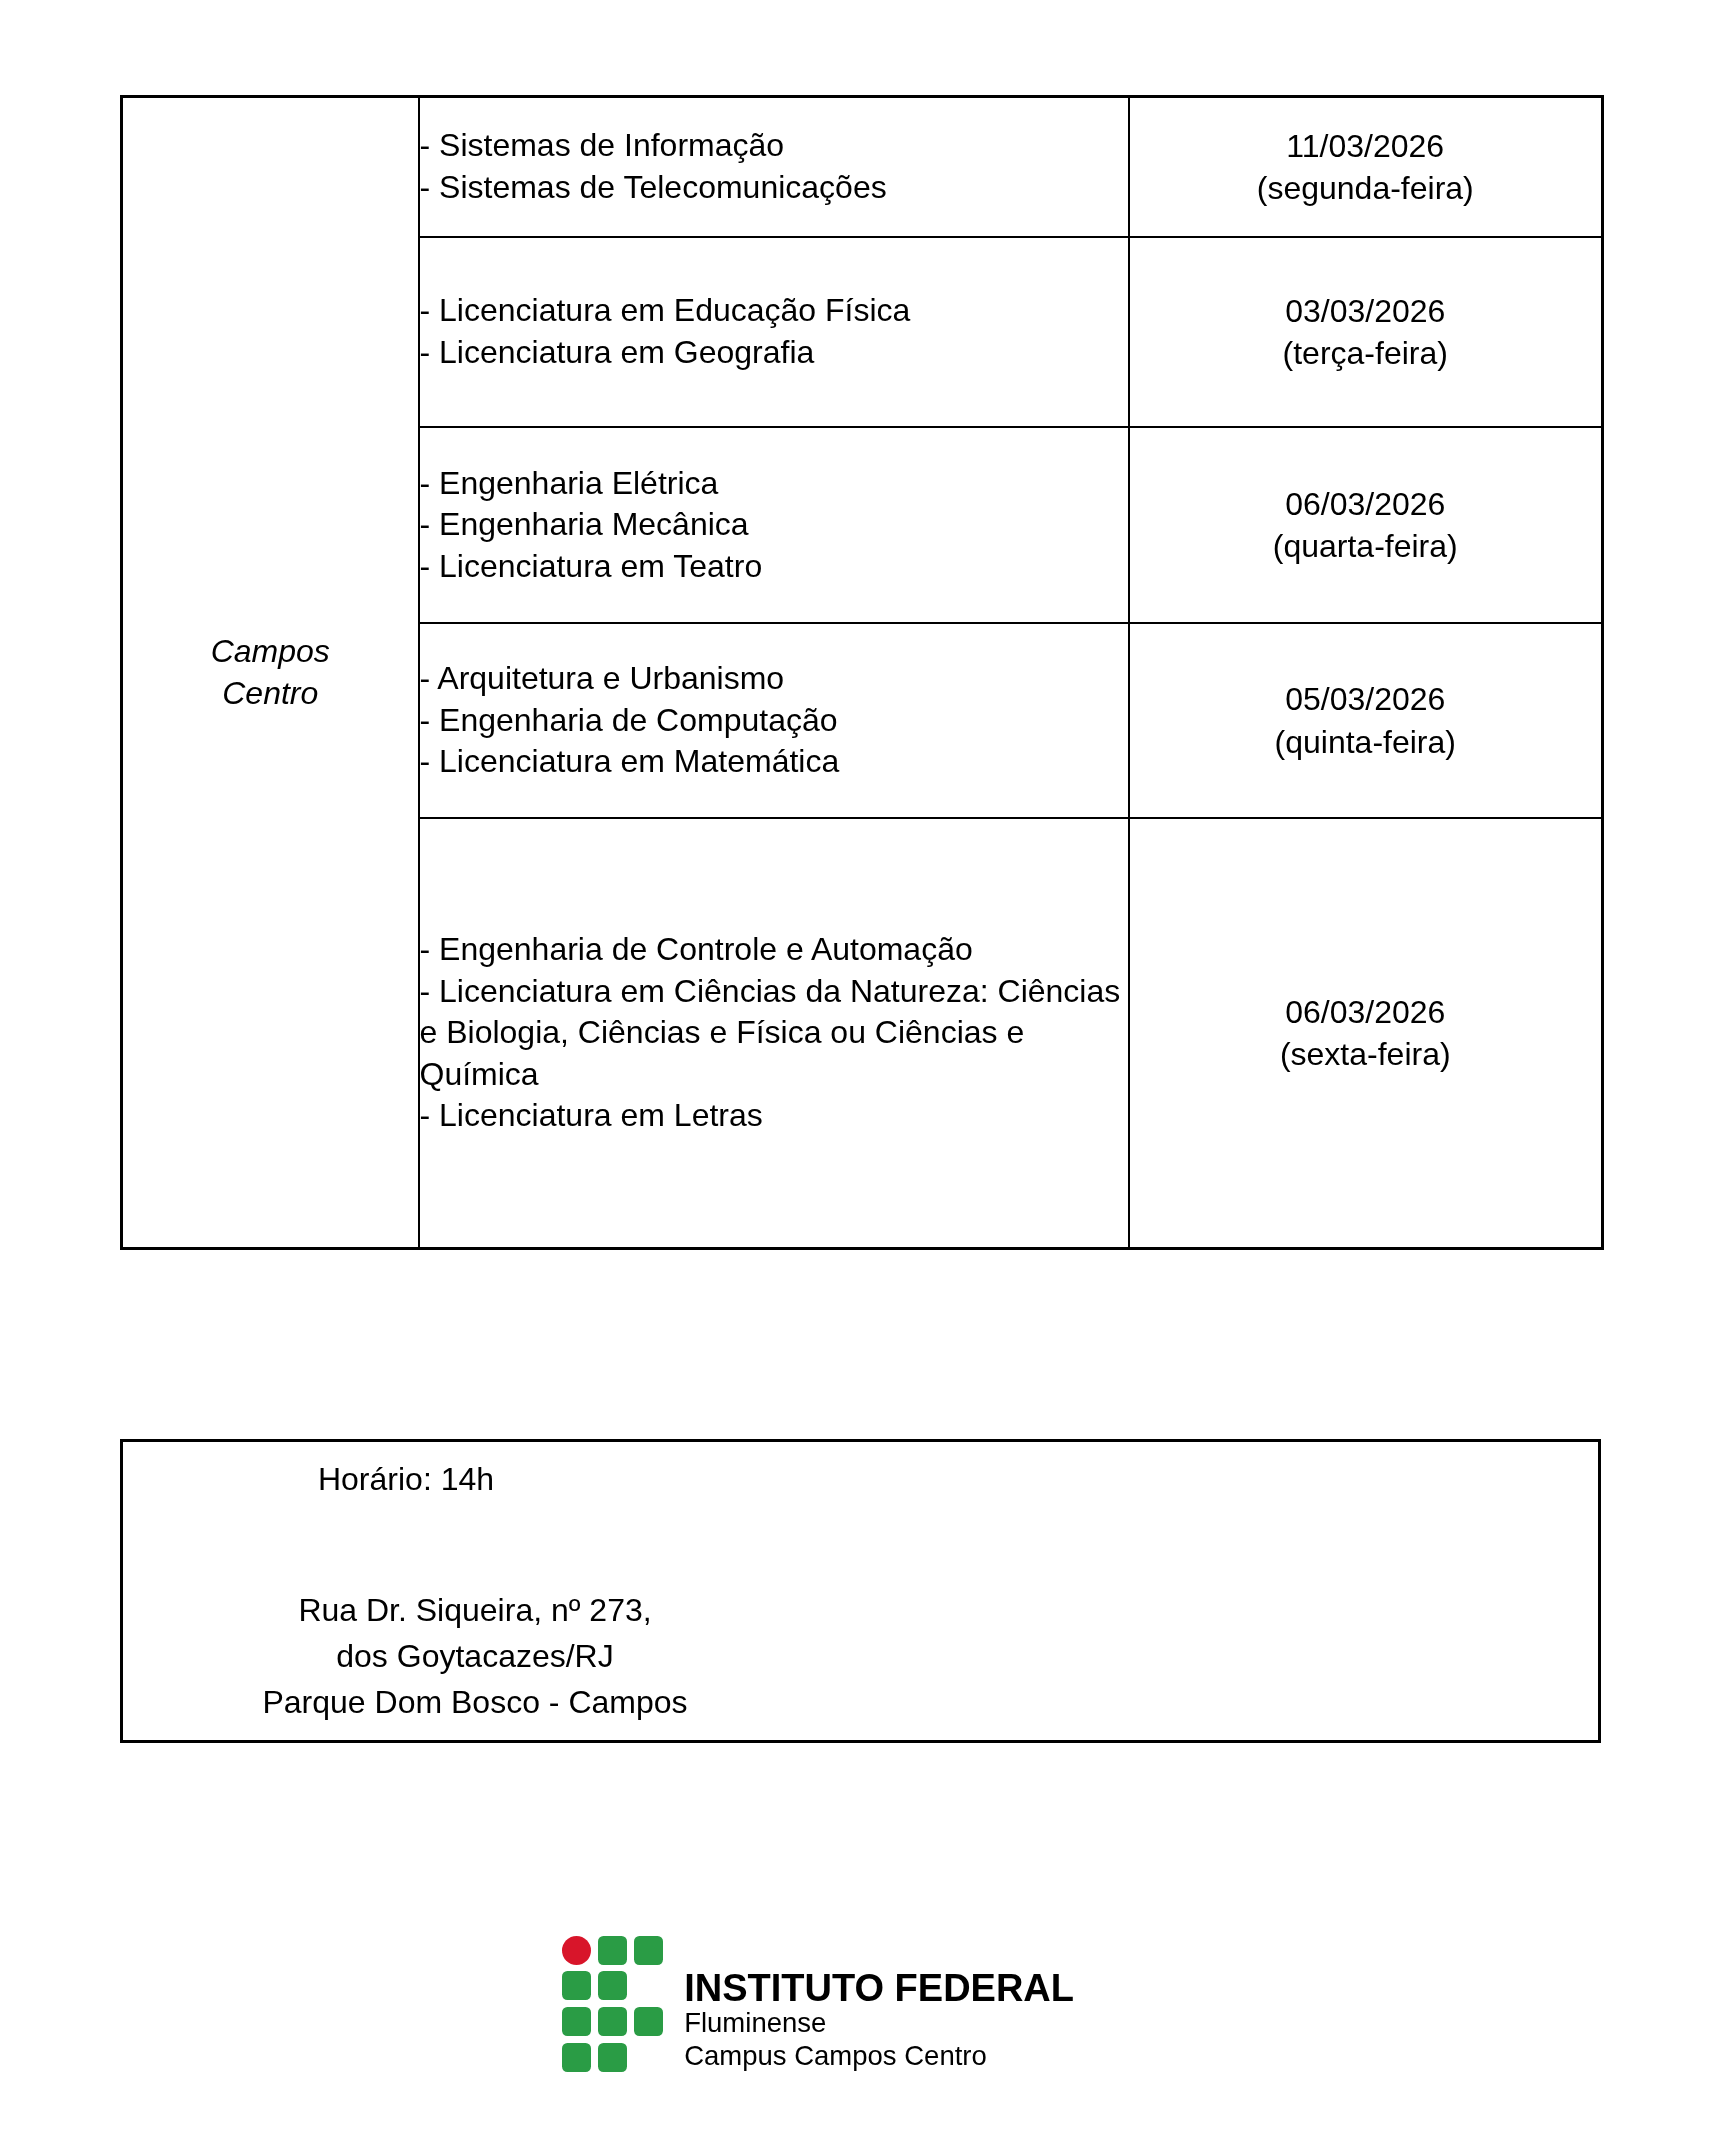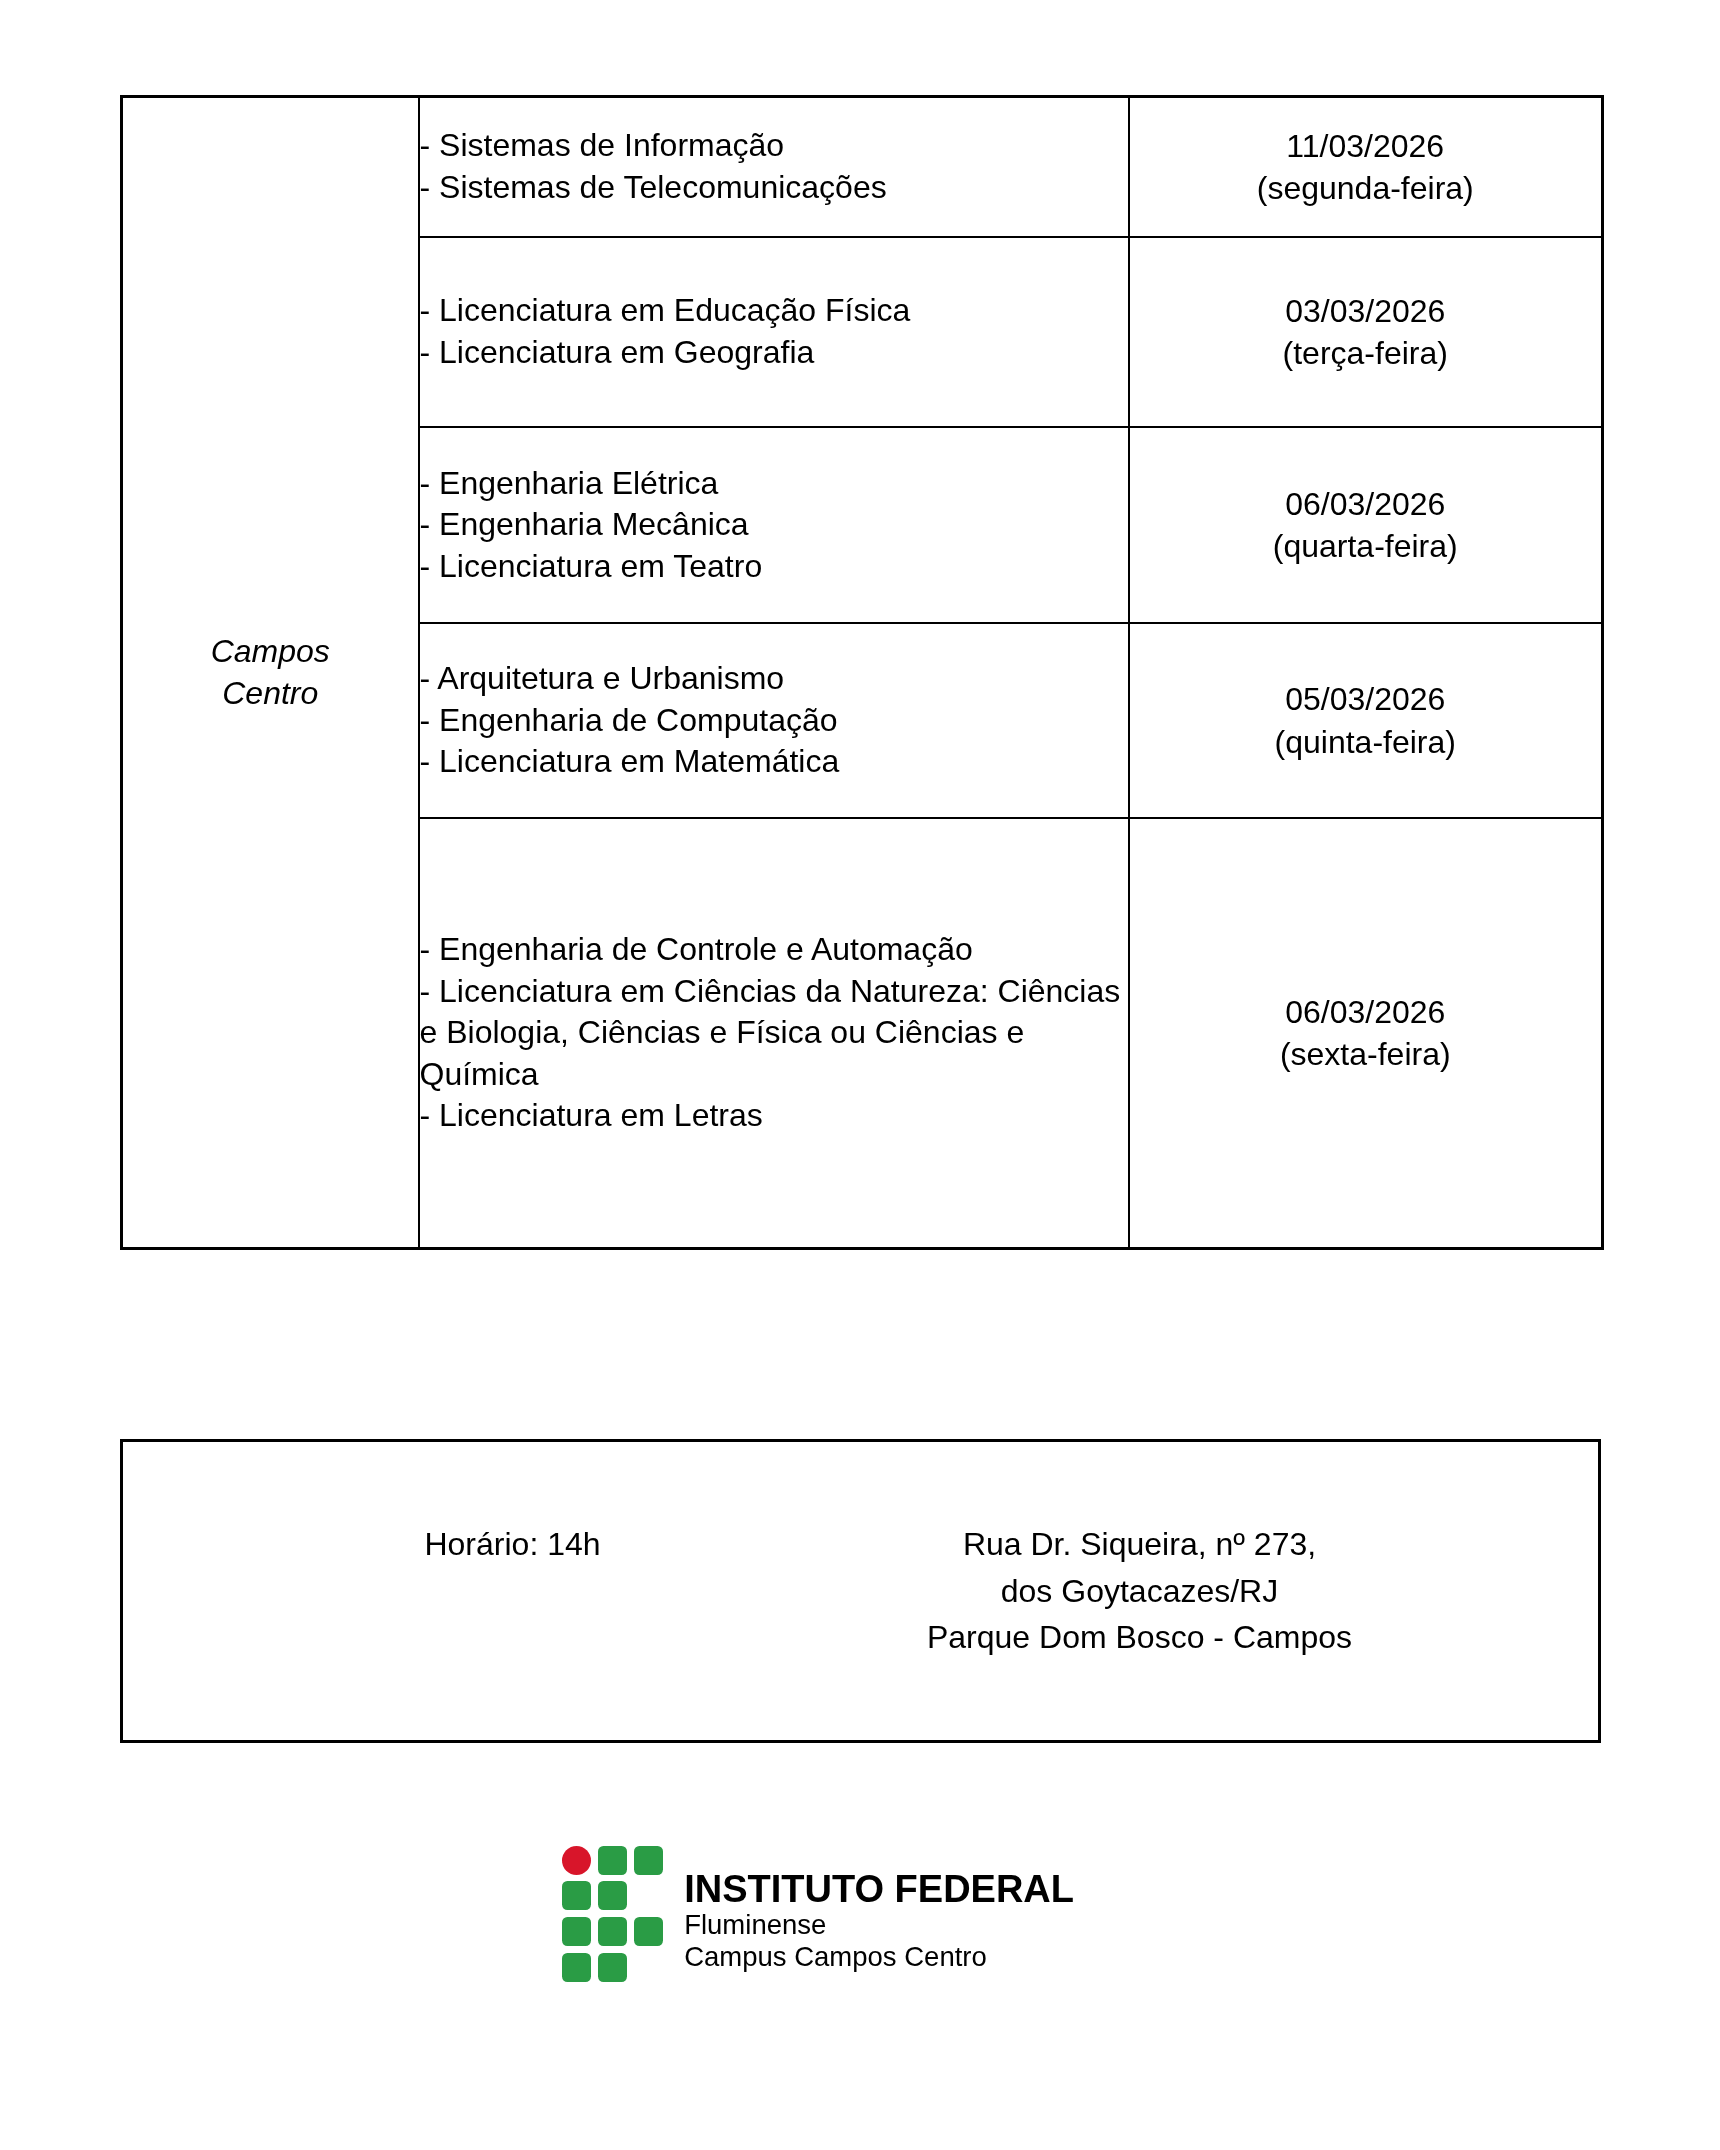--- a/index.html
+++ b/index.html
@@ -90,42 +90,43 @@
     justify-content: center;
   }
   .info-inner {
     display: flex;
     gap: 84px;
     align-items: flex-start;
     justify-content: center;
     width: 100%;
     padding: 0 46px;
     box-sizing: border-box;
+    flex-direction: column;
   }
   .info-col {
     font-size: 32px;
     line-height: 1.45;
   }
   .info-col-left {
     width: 474px;
     text-align: center;
   }
   .info-col-right {
     width: 612px;
     text-align: center;
   }
   .info-col p { margin: 0; }
 
   
   .logo {
     position: absolute;
     left: 562px;
-    top: 1844px;
+    top: 1934px;
     display: flex;
-    align-items: center;
+    align-items: flex-end;
   }
   .logo-mark {
     display: grid;
     grid-template-columns: repeat(3, 29px);
     grid-template-rows: repeat(4, 29px);
     gap: 6.9px;
     margin-right: 21.4px;
     margin-top: 1.5px;
   }
   .logo-cell {

